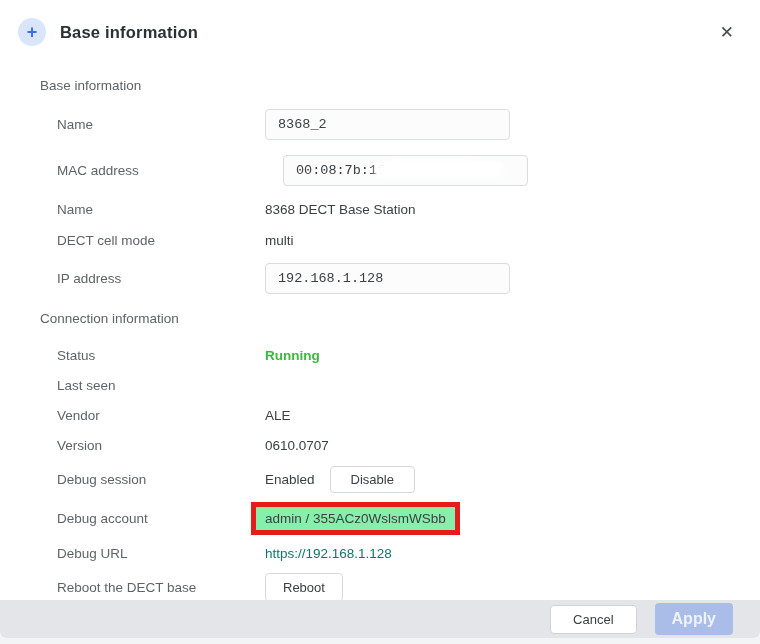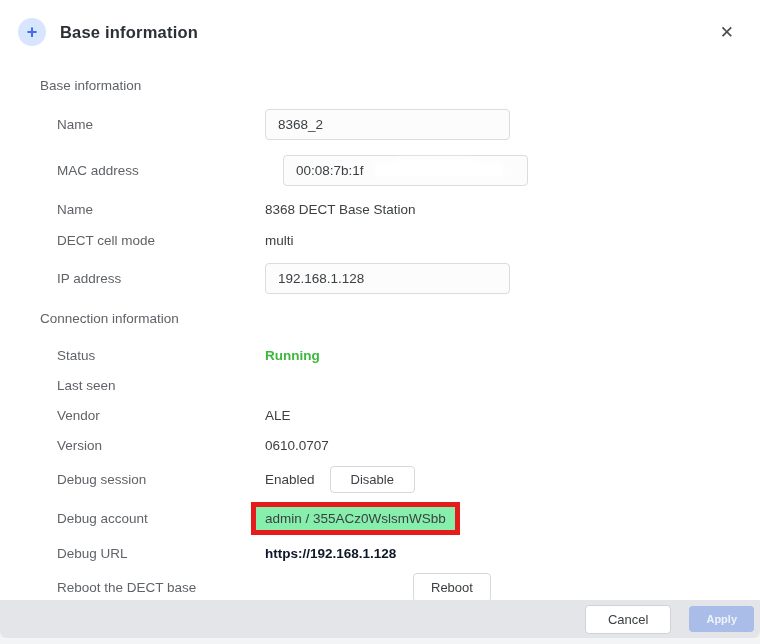--- a/index.html
+++ b/index.html
@@ -61,21 +61,21 @@
   .row.btn-row   { height:38px; }
   .row.acct-row  { height:40px; }
   .label { color:#5f6368; }
   .value { color:#3c4043; }
   .value-cell { display:flex; align-items:center; }
   input.field {
     width:245px; height:31px;
     border:1px solid #d9dce1; border-radius:4px;
     background:#fcfcfd;
     padding:0 12px;
-    font-family:Liberation Sans, sans-serif;
+    font-family:Liberation Mono, monospace;
     font-size:13.5px; color:#3c4043;
     outline:none;
   }
   .input-wrap { position:relative; width:245px;margin-left:18px; }
   .redaction {
     position:absolute; top:7px; left:92px;
     width:128px; height:16px;
     background:#ffffff;
     filter:blur(2.5px);
     border-radius:3px;
@@ -89,47 +89,47 @@
   .ghost-btn {
     border:1px solid #d5d8dd; border-radius:4px;
     background:#ffffff; color:#3c4043;
     font-family:"Liberation Sans", sans-serif;
     font-size:13px;
     padding:5px 20px;
     cursor:pointer;
     text-align:center;
   }
   .disable-btn { margin-left:15px; }
-  .reboot-btn { margin-left:148px; padding:6px 17px; }
+  .reboot-btn { padding:6px 17px; }
   .red-box {
     display:inline-block;
     border:5px solid #e51c1c;
     padding:4px 9px;
     margin-left:-14px;
     background:#86efac;
   }
-  .link { color:#0f172a; text-decoration:none; cursor:pointer;font-weight:bold; }
+  .link { color:#0f766e; text-decoration:none; cursor:pointer; }
   
   .footer {
     position:absolute; left:0; right:0; bottom:0;
     height:38px;
     background:#e4e5e9;
     display:flex; align-items:center; justify-content:flex-end;
     gap:18px;
-    padding-right:6px;
+    padding-right:27px;
   }
   .cancel-btn {
     background:#ffffff; border:1px solid #cfd3d9; border-radius:4px;
     color:#3c4043; font-family:"Liberation Sans", sans-serif;
     font-size:13px; padding:6px 22px; cursor:pointer;
   }
   .apply-btn {
     background:#aabde8; border:none; border-radius:4px;
     color:#eef2fb; font-family:"Liberation Sans", sans-serif;
-    font-size:11px; font-weight:bold; padding:7px 17px;
+    font-size:16px; font-weight:bold; padding:7px 17px;
     cursor:default;
   }
 </style>
 </head>
 <body>
 
 <div class="modal">
 
   <div class="header">
     <span class="plus-circle">+</span>

